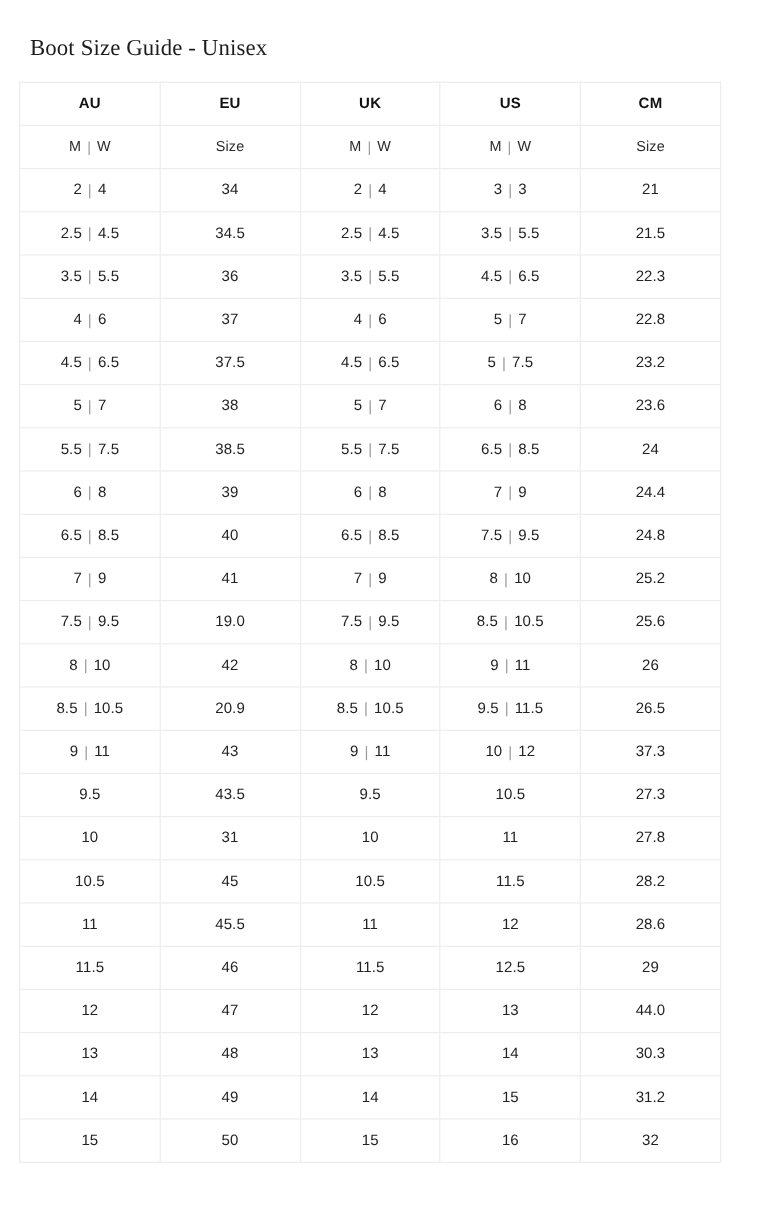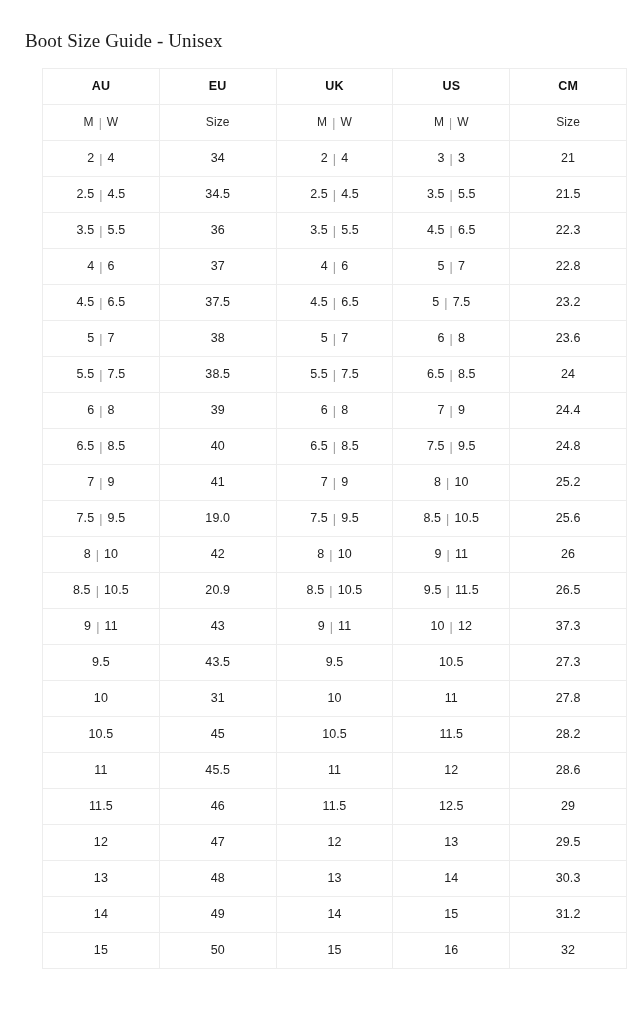--- a/index.html
+++ b/index.html
@@ -26,21 +26,21 @@
     font-family: "Liberation Serif", serif;
     font-size: 19px;
     font-weight: 400;
     color: #1c1c1c;
     letter-spacing: 0.1px;
     margin: 0;
     padding: 30px 0 0 25px;
     line-height: 1.2;
   }
   .table-wrap {
-    padding: 15px 25px 0 42px;
+    padding: 15px 25px 0 16px;
     box-sizing: border-box;
     width: 635px;
   }
   table.size-table {
     border-collapse: collapse;
     width: 585px;
     table-layout: fixed;
     border: 1px solid #e9e9e9;
   }
   table.size-table col {
@@ -248,21 +248,21 @@
             <td><span class="cell-inner">46</span></td>
             <td><span class="cell-inner">11.5</span></td>
             <td><span class="cell-inner">12.5</span></td>
             <td><span class="cell-inner">29</span></td>
           </tr>
           <tr>
             <td><span class="cell-inner">12</span></td>
             <td><span class="cell-inner">47</span></td>
             <td><span class="cell-inner">12</span></td>
             <td><span class="cell-inner">13</span></td>
-            <td><span class="cell-inner">29.5</span></td>
+            <td><span class="cell-inner">44.0</span></td>
           </tr>
           <tr>
             <td><span class="cell-inner">13</span></td>
             <td><span class="cell-inner">48</span></td>
             <td><span class="cell-inner">13</span></td>
             <td><span class="cell-inner">14</span></td>
             <td><span class="cell-inner">30.3</span></td>
           </tr>
           <tr>
             <td><span class="cell-inner">14</span></td>

